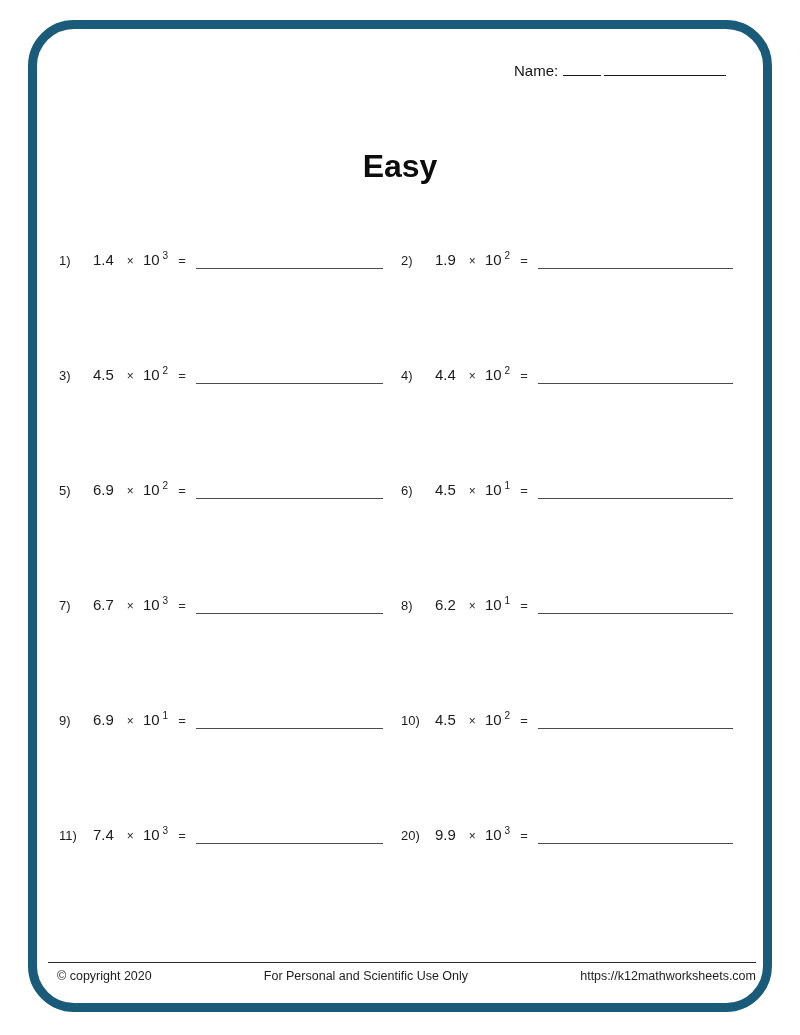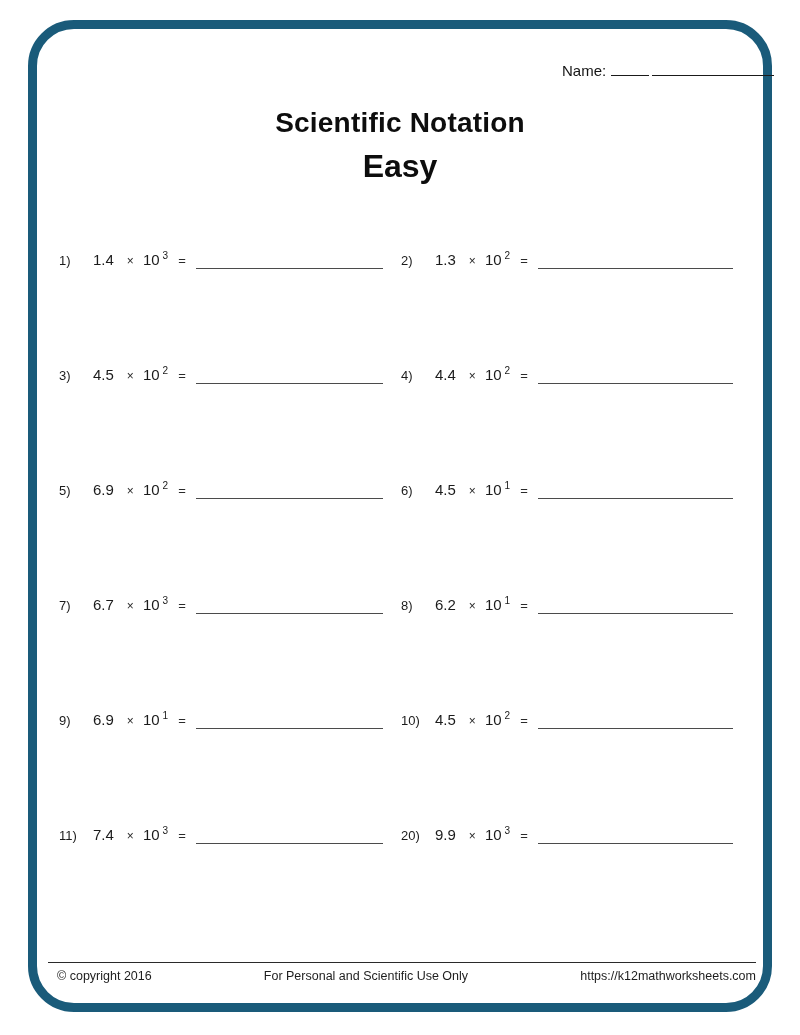--- a/index.html
+++ b/index.html
@@ -28,21 +28,21 @@
   
   .name-row {
     position: absolute;
     top: 59px;
     left: 514px;
     display: flex;
     align-items: baseline;
     font-size: 15px;
     color: #141414;
   }
-  .name-row .lbl { margin-right: 5px; margin-left: 48px; }
+  .name-row .lbl { margin-right: 5px; }
   .name-line {
     display: inline-block;
     height: 17px;
     border-bottom: 1.4px solid #1a1a1a;
   }
   .name-line.short { width: 38px; margin-right: 3px; }
   .name-line.long  { width: 122px; }
   
   .title {
     position: absolute;
@@ -140,39 +140,38 @@
 <div class="sheet">
 
   <div class="page-border"></div>
 
   <div class="name-row">
     <span class="lbl">Name:</span>
     <span class="name-line short"></span>
     <span class="name-line long"></span>
   </div>
 
-  <div class="title">Scientific Notation</div>
   <div class="subtitle">Easy</div>
 
 
   <div class="problems">
 
     <div class="problem">
       <span class="p-num">1)</span>
       <span class="p-coef">1.4</span>
       <span class="p-times">×</span>
       <span class="p-base">10</span>
       <span class="p-exp">3</span>
       <span class="p-eq">=</span>
       <span class="p-blank"></span>
     </div>
 
     <div class="problem">
       <span class="p-num">2)</span>
-      <span class="p-coef">1.3</span>
+      <span class="p-coef">1.9</span>
       <span class="p-times">×</span>
       <span class="p-base">10</span>
       <span class="p-exp">2</span>
       <span class="p-eq">=</span>
       <span class="p-blank"></span>
     </div>
 
     <div class="problem">
       <span class="p-num">3)</span>
       <span class="p-coef">4.5</span>
@@ -270,18 +269,18 @@
       <span class="p-base">10</span>
       <span class="p-exp">3</span>
       <span class="p-eq">=</span>
       <span class="p-blank"></span>
     </div>
 
   </div>
 
   <div class="footer-rule"></div>
   <div class="footer">
-    <span class="f-left">© copyright 2016</span>
+    <span class="f-left">© copyright 2020</span>
     <span class="f-center">For Personal and Scientific Use Only</span>
     <span class="f-right">https://k12mathworksheets.com</span>
   </div>
 
 </div>
 
 </body></html>

